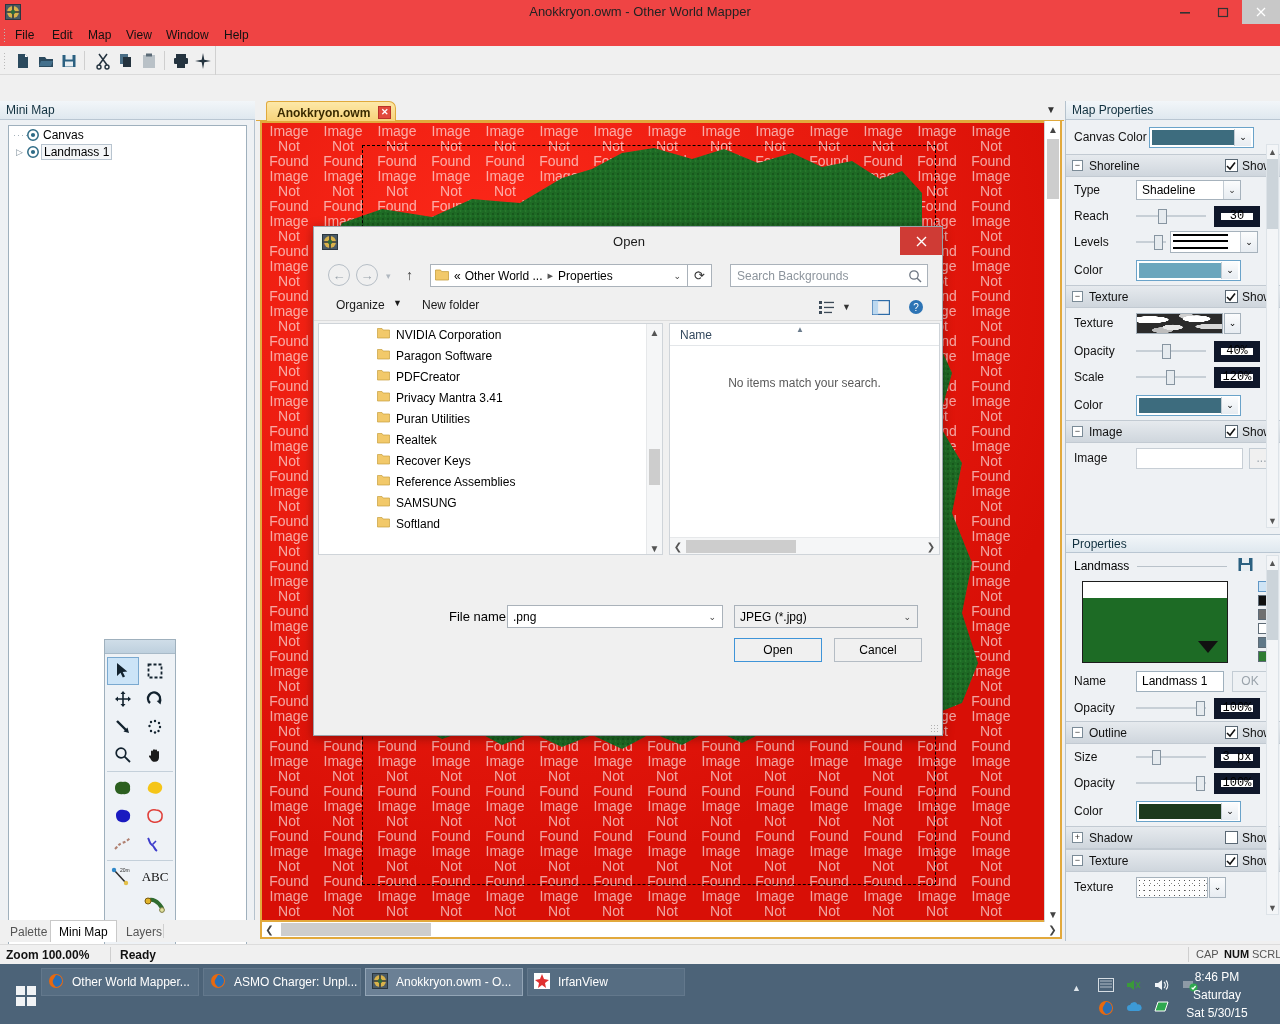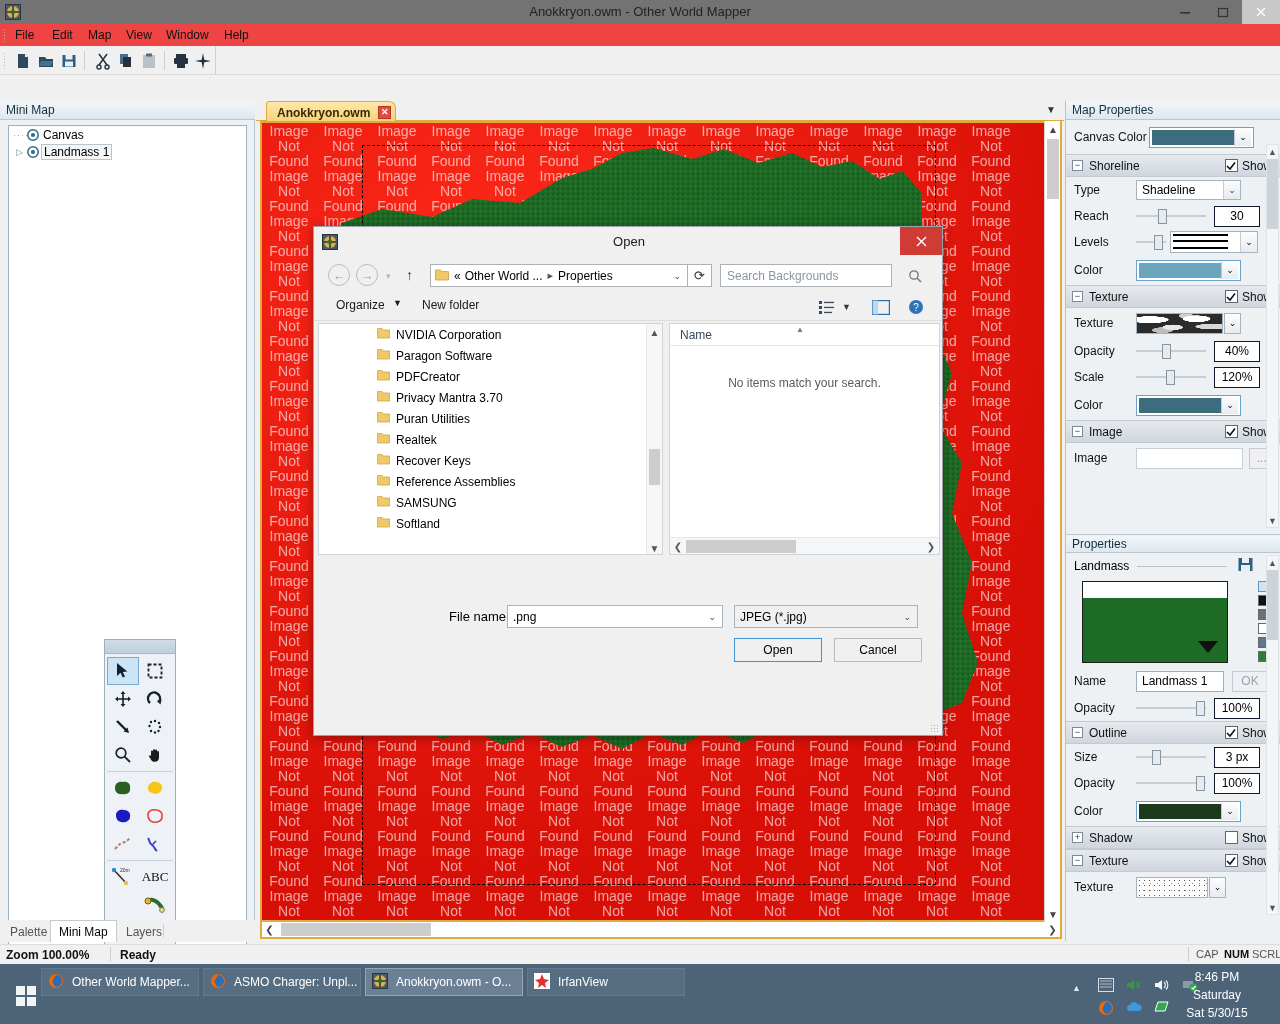--- a/index.html
+++ b/index.html
@@ -10,21 +10,21 @@
     font-family: "Liberation Sans", sans-serif;
     font-size: 12px;
     color: #000;
     background: #f0f0f0;
   }
   #app { position: relative; width: 1280px; height: 1024px; }
 
   
   .titlebar {
     position: absolute; left: 0; top: 0; width: 1280px; height: 40px;
-    background: #737373;
+    background: #ef4444;
     border-bottom: 1px solid #d8d8d8;
   }
   .titlebar .app-icon {
     position: absolute; left: 5px; top: 4px; width: 16px; height: 16px;
   }
   .titlebar .title-text {
     position: absolute; left: 0; top: 4px; width: 1280px;
     text-align: center; font-size: 13px; color: #222;
   }
   .winbtns { position: absolute; right: 0; top: 0; height: 24px; display: flex; }
@@ -210,22 +210,22 @@
   }
   .colorbox .swatch { height: 15px; flex: 1; }
   .colorbox .arrow {
     width: 17px; height: 17px; background: linear-gradient(#fbfcfd,#e7ecf1);
     border-left: 1px solid #c3ccd4; display:flex; align-items:center; justify-content:center; font-size: 9px;
   }
   .slider { position: relative; height: 16px; }
   .slider .track { position: absolute; left: 0; top: 7px; width: 100%; height: 2px; background: #c7cfd6; }
   .slider .thumb { position: absolute; top: 1px; width: 9px; height: 15px; background: #e6ebef; border: 1px solid #8795a1; }
   .numbox {
-    height: 21px; border: 1px solid #0f172a; background: #fff;
-    display: flex; align-items: center; justify-content: center; font-size: 12px;
+    height: 21px; border: 7px solid #0f172a; background: #fff;
+    display: flex; align-items: center; justify-content: center; font-size: 12px; font-family: Liberation Mono, monospace;
   }
   .textbox {
     height: 21px; border: 1px solid #9fb0bd; background: #fff;
     display: flex; align-items: center; font-size: 12px; padding-left: 5px;
   }
   .flatbtn {
     height: 21px; border: 1px solid #c3ccd4; background: #f0f0f0;
     display: flex; align-items: center; justify-content: center; font-size: 12px; color: #9aa3ab;
   }
   .rd-scroll { position: absolute; right: 1px; width: 13px; background: #f3f5f7; border: 1px solid #dde3e8; }
@@ -1202,21 +1202,21 @@
               <path d="M0.5 2 h5 l1.2 1.6 H13.5 v8.4 H0.5 Z" fill="#f2c96a" stroke="#c79f3e" stroke-width="0.8"></path>
             </svg>
         </span>
         <span>«</span>
         <span style="margin-left:4px">Other World ...</span>
         <span class="crumbsep">▸</span>
         <span>Properties</span>
         <span class="acaret">⌄</span>
       </div>
       <div class="refreshbtn" style="left:374px">⟳</div>
-      <div class="searchbox" style="left:406px; width:172px">Search Backgrounds</div>
+      <div class="searchbox" style="left:416px; width:198px">Search Backgrounds</div>
       <span style="position:absolute; left:594px; top:12px">
         <svg width="14" height="14" viewBox="0 0 14 14">
             <circle cx="6" cy="6" r="4.2" fill="none" stroke="#6b7480" stroke-width="1.3"></circle>
             <path d="M9.2 9.2 L13 13" stroke="#6b7480" stroke-width="1.4"></path>
           </svg>
       </span>
     </div>
 
     <div class="dlg-cmdbar">
       <span class="cmd-link" style="left:22px">Organize</span>
@@ -1265,21 +1265,21 @@
             <div class="np-row" style="padding-left:58px">
               <span class="fi"><svg width="13" height="12" viewBox="0 0 13 12">
                   <path d="M0.5 1.5 h4.5 l1.1 1.5 H12.5 v8 H0.5 Z" fill="#f2c96a" stroke="#c79f3e" stroke-width="0.7"></path>
                 </svg></span>
               <span>PDFCreator</span>
             </div>
             <div class="np-row" style="padding-left:58px">
               <span class="fi"><svg width="13" height="12" viewBox="0 0 13 12">
                   <path d="M0.5 1.5 h4.5 l1.1 1.5 H12.5 v8 H0.5 Z" fill="#f2c96a" stroke="#c79f3e" stroke-width="0.7"></path>
                 </svg></span>
-              <span>Privacy Mantra 3.70</span>
+              <span>Privacy Mantra 3.41</span>
             </div>
             <div class="np-row" style="padding-left:58px">
               <span class="fi"><svg width="13" height="12" viewBox="0 0 13 12">
                   <path d="M0.5 1.5 h4.5 l1.1 1.5 H12.5 v8 H0.5 Z" fill="#f2c96a" stroke="#c79f3e" stroke-width="0.7"></path>
                 </svg></span>
               <span>Puran Utilities</span>
             </div>
             <div class="np-row" style="padding-left:58px">
               <span class="fi"><svg width="13" height="12" viewBox="0 0 13 12">
                   <path d="M0.5 1.5 h4.5 l1.1 1.5 H12.5 v8 H0.5 Z" fill="#f2c96a" stroke="#c79f3e" stroke-width="0.7"></path>

